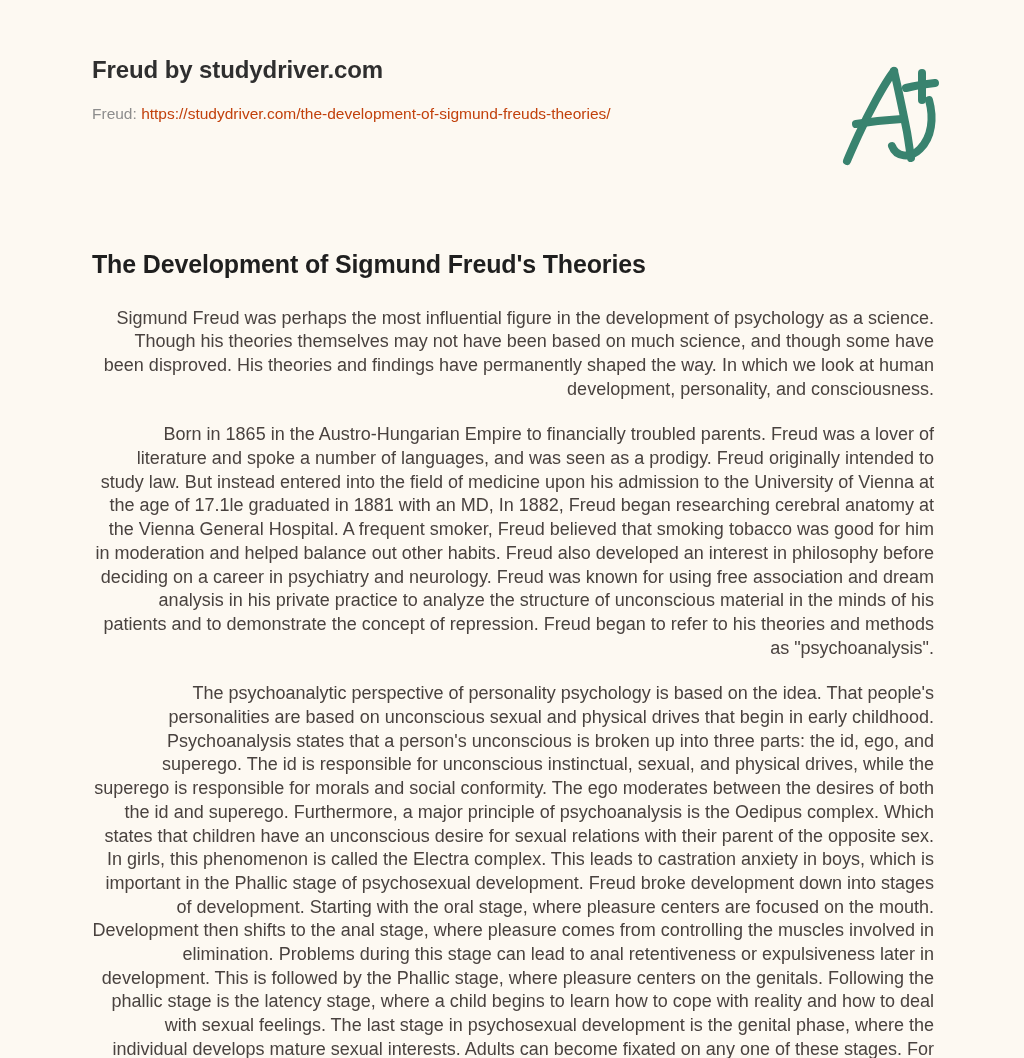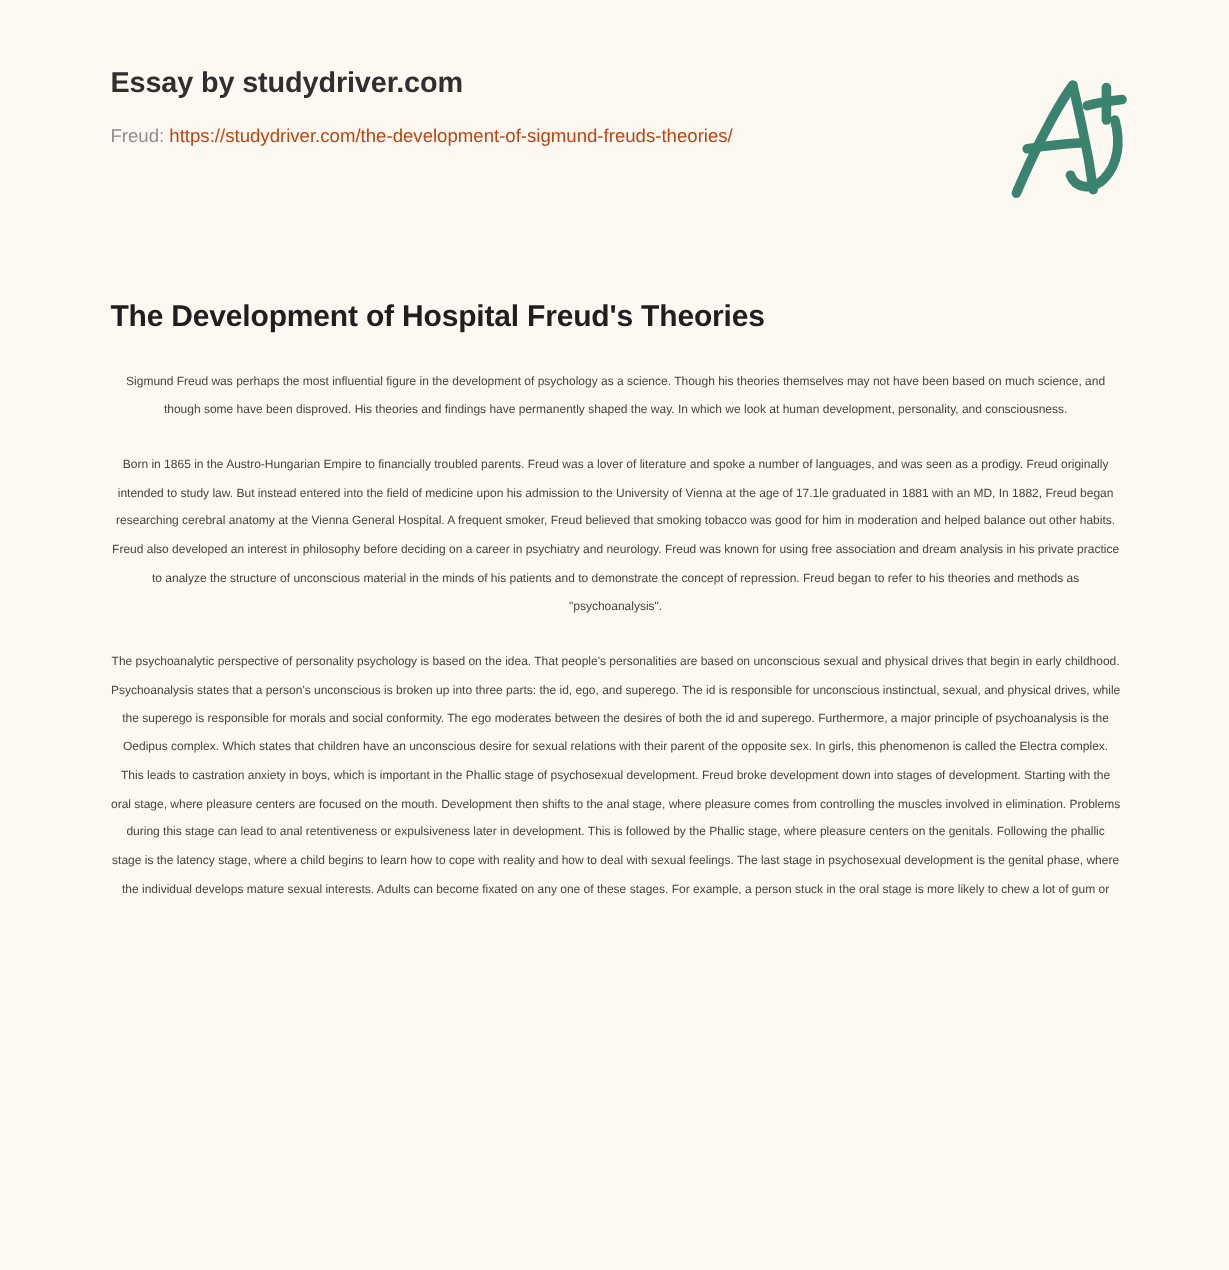--- a/index.html
+++ b/index.html
@@ -85,36 +85,36 @@
     font-size: 25px;
     font-weight: bold;
     color: #1f1f1f;
     line-height: 1.3;
     margin: 0 0 26px 0;
     letter-spacing: -0.15px;
   }
 
   .article-body p {
     margin: 0 0 22px 0;
-    font-size: 10px;
+    font-size: 18px;
     line-height: 23.7px;
     color: #49423f;
-    text-align: center;
+    text-align: right;
   }
   .article-body p:last-child {
     margin-bottom: 0;
   }
 </style>
 </head>
 <body>
 
 <div class="page">
 
   <div class="header">
-    <div class="site-byline">Essay by studydriver.com</div>
+    <div class="site-byline">Freud by studydriver.com</div>
     <div class="source-line">
       <span class="source-label">Freud:</span>
       <a class="source-url" href="#">https://studydriver.com/the-development-of-sigmund-freuds-theories/</a>
     </div>
   </div>
 
   <div class="logo">
     <svg viewBox="0 0 116 108" xmlns="http://www.w3.org/2000/svg">
       <g fill="none" stroke="#39836f" stroke-width="8" stroke-linecap="round" stroke-linejoin="round">
 
@@ -127,21 +127,21 @@
         <path d="M72 26 C80 24 92 22 101 21"></path>
 
         <path d="M88 11 C88 20 88 30 88 38"></path>
 
         <path d="M95 38 C100 56 98 75 86 87 C76 97 62 95 58 84"></path>
       </g>
     </svg>
   </div>
 
   <div class="article">
-    <h1 class="article-title">The Development of Hospital Freud's Theories</h1>
+    <h1 class="article-title">The Development of Sigmund Freud's Theories</h1>
     <div class="article-body">
       <p>Sigmund Freud was perhaps the most influential figure in the development of psychology as a science. Though his theories themselves may not have been based on much science, and though some have been disproved. His theories and findings have permanently shaped the way. In which we look at human development, personality, and consciousness.</p>
       <p>Born in 1865 in the Austro-Hungarian Empire to financially troubled parents. Freud was a lover of literature and spoke a number of languages, and was seen as a prodigy. Freud originally intended to study law. But instead entered into the field of medicine upon his admission to the University of Vienna at the age of 17.1le graduated in 1881 with an MD, In 1882, Freud began researching cerebral anatomy at the Vienna General Hospital. A frequent smoker, Freud believed that smoking tobacco was good for him in moderation and helped balance out other habits. Freud also developed an interest in philosophy before deciding on a career in psychiatry and neurology. Freud was known for using free association and dream analysis in his private practice to analyze the structure of unconscious material in the minds of his patients and to demonstrate the concept of repression. Freud began to refer to his theories and methods as "psychoanalysis".</p>
       <p>The psychoanalytic perspective of personality psychology is based on the idea. That people's personalities are based on unconscious sexual and physical drives that begin in early childhood. Psychoanalysis states that a person's unconscious is broken up into three parts: the id, ego, and superego. The id is responsible for unconscious instinctual, sexual, and physical drives, while the superego is responsible for morals and social conformity. The ego moderates between the desires of both the id and superego. Furthermore, a major principle of psychoanalysis is the Oedipus complex. Which states that children have an unconscious desire for sexual relations with their parent of the opposite sex. In girls, this phenomenon is called the Electra complex. This leads to castration anxiety in boys, which is important in the Phallic stage of psychosexual development. Freud broke development down into stages of development. Starting with the oral stage, where pleasure centers are focused on the mouth. Development then shifts to the anal stage, where pleasure comes from controlling the muscles involved in elimination. Problems during this stage can lead to anal retentiveness or expulsiveness later in development. This is followed by the Phallic stage, where pleasure centers on the genitals. Following the phallic stage is the latency stage, where a child begins to learn how to cope with reality and how to deal with sexual feelings. The last stage in psychosexual development is the genital phase, where the individual develops mature sexual interests. Adults can become fixated on any one of these stages. For example, a person stuck in the oral stage is more likely to chew a lot of gum or</p>
     </div>
   </div>
 
 </div>
 
 </body></html>

